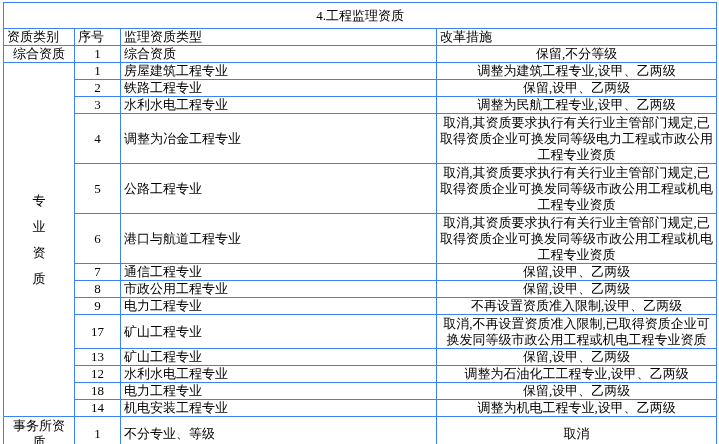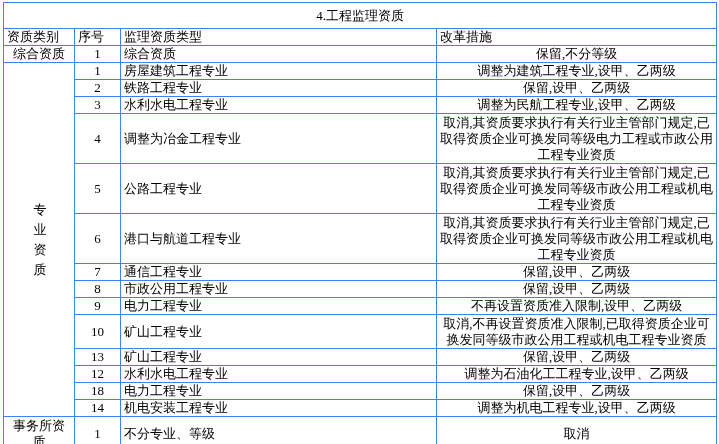--- a/index.html
+++ b/index.html
@@ -45,22 +45,22 @@
     text-align: left;
     height: 16px;
   }
   .cat {
     text-align: center;
   }
   .vcat {
     width: 15px;
     margin: 18px auto;
     word-break: break-all;
-    line-height: 20px;
-    text-align: right;
+    line-height: 26px;
+    text-align: center;
   }
   .serial {
     text-align: center;
   }
   .type {
     text-align: left;
   }
   .measure {
     text-align: center;
     line-height: 16px;
@@ -140,21 +140,21 @@
         <td class="serial">8</td>
         <td class="type">市政公用工程专业</td>
         <td class="measure">保留,设甲、乙两级</td>
       </tr>
       <tr class="r1">
         <td class="serial">9</td>
         <td class="type">电力工程专业</td>
         <td class="measure">不再设置资质准入限制,设甲、乙两级</td>
       </tr>
       <tr class="r2">
-        <td class="serial">10</td>
+        <td class="serial">17</td>
         <td class="type">矿山工程专业</td>
         <td class="measure">取消,不再设置资质准入限制,已取得资质企业可换发同等级市政公用工程或机电工程专业资质</td>
       </tr>
       <tr class="r1">
         <td class="serial">13</td>
         <td class="type">矿山工程专业</td>
         <td class="measure">保留,设甲、乙两级</td>
       </tr>
       <tr class="r1">
         <td class="serial">12</td>

